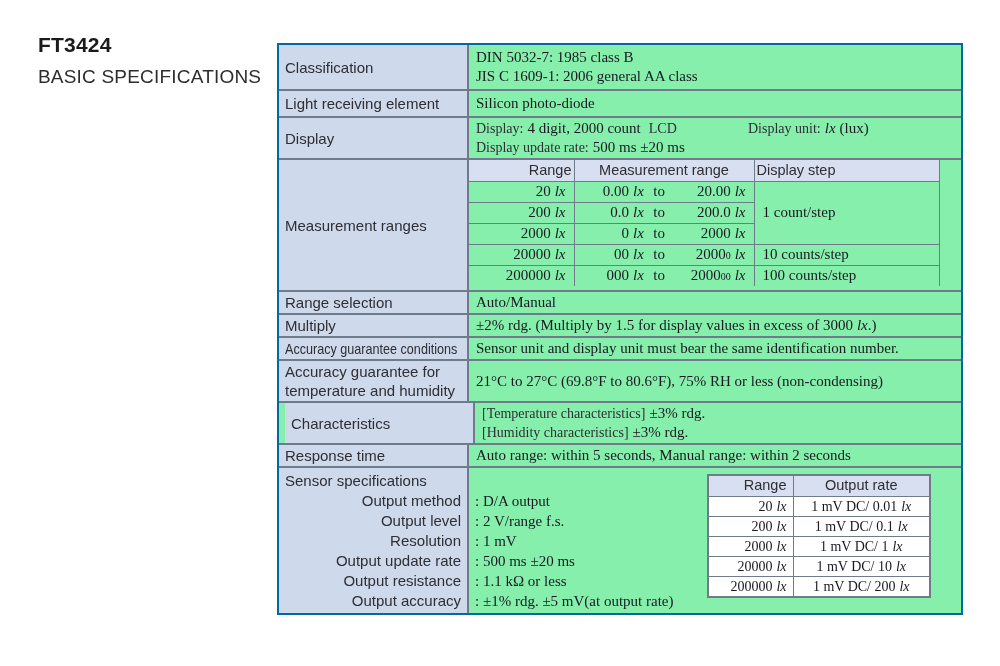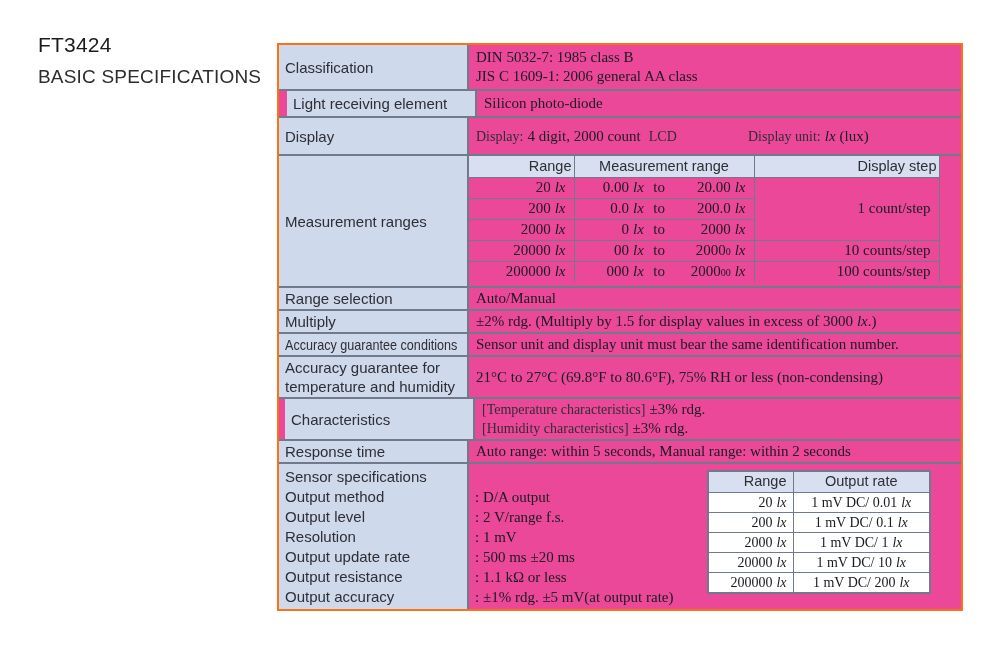--- a/index.html
+++ b/index.html
@@ -2,42 +2,42 @@
 <html><head>
 <meta charset="utf-8">
 <style>
   * { margin:0; padding:0; box-sizing:border-box; }
   html,body { background:#ffffff; }
   body { font-family:"Liberation Sans", sans-serif; }
   .canvas { position:relative; width:1000px; height:666px; background:#ffffff; overflow:hidden; }
 
   
   .title-block { position:absolute; left:38px; top:33px; }
-  .product-code { font-size:21px; font-weight:normal; color:#1b1b1b; letter-spacing:0.2px; }
+  .product-code { font-size:21px; font-weight:bold; color:#1b1b1b; letter-spacing:0.2px; }
   .subtitle { font-size:19px; font-weight:normal; color:#2d2d2d; margin-top:9px; letter-spacing:0.2px; }
 
   
-  .spec-table { position:absolute; left:277px; top:43px; width:686px; border:2px solid #f97316; background:#ec4899; }
+  .spec-table { position:absolute; left:277px; top:43px; width:686px; border:2px solid #0369a1; background:#86efac; }
   .row { display:flex; }
   .row + .row { border-top:2px solid #6f7a8b; }
   .cell-label {
     width:190px; flex:0 0 190px; background:#cfd9ec; border-right:2px solid #6f7a8b;
     display:flex; flex-direction:column; justify-content:center;
     padding:1px 6px; font-size:15px; color:#2e2e34; line-height:19px;
   }
   .cell-value {
     flex:1 1 auto; display:flex; flex-direction:column; justify-content:center;
     padding:1px 7px; font-family:"Liberation Serif", serif; font-size:15px; color:#191921; line-height:19px;
   }
   .sans { font-family:Liberation Serif, serif; font-size:14px; color:#2e2e34; }
   .lx { font-family:"Liberation Serif", serif; font-style:italic; }
   .ml4 { margin-left:4px; } .ml8 { margin-left:8px; }
 
   .h-classification { min-height:44px; }
-  .h-light          { min-height:27px;padding-left:8px; }
+  .h-light          { min-height:27px; }
   .h-display        { min-height:38px; }
   .h-measurement    { min-height:132px; }
   .h-small          { min-height:21px; }
   .h-acctemp        { min-height:41px; }
   .h-chars          { min-height:40px;padding-left:6px; }
   .h-output         { min-height:144px; }
 
   .condensed { white-space:nowrap; transform:scaleX(0.84); transform-origin:left center; }
   .nowrap { white-space:nowrap; }
 
@@ -48,33 +48,33 @@
   .cell-value.measure { padding:0; justify-content:flex-start; }
   table.mtable { border-collapse:collapse; table-layout:fixed; width:452px; }
   table.mtable th, table.mtable td { border:1px solid #6f7a8b; height:21px; padding:0 8px; }
   table.mtable th {
     background:#d7dff1; font-family:"Liberation Sans", sans-serif; font-weight:normal;
     font-size:14.5px; color:#2e2e34; text-align:center; border-top:none; padding:0 2px;
   }
   table.mtable td { font-family:"Liberation Serif", serif; font-size:15px; color:#191921; }
   table.mtable .c-range { width:105px; text-align:right; }
   table.mtable .c-mrange { width:180px; }
-  table.mtable .c-step { width:185px; text-align:right; }
+  table.mtable .c-step { width:185px; text-align:left; }
   table.mtable tr > *:first-child { border-left:none; }
   table.mtable tr:last-child td { border-bottom:none; }
   .mr-line { display:flex; align-items:center; justify-content:flex-end; }
   .mr-from { width:64px; text-align:right; white-space:nowrap; }
   .mr-word { width:32px; text-align:center; }
   .mr-to { width:74px; text-align:right; white-space:nowrap; }
   .sm0 { font-size:10px; }
 
   
   .cell-label.output-label { justify-content:flex-start; padding:3px 6px 2px 6px; }
   .out-heading { text-align:left; line-height:20px; }
-  .out-sub { text-align:left; line-height:20px; white-space:nowrap; }
+  .out-sub { text-align:right; line-height:20px; white-space:nowrap; }
   .cell-value.output-value { position:relative; justify-content:flex-start; padding:3px 6px 2px 6px; }
   .out-spacer { height:20px; }
   .out-val { line-height:20px; white-space:nowrap; }
 
   table.otable {
     position:absolute; top:6px; right:30px; border-collapse:collapse; table-layout:fixed;
     width:222px; border:2px solid #6f7a8b; background:#fff;
   }
   table.otable th, table.otable td { border:1px solid #6f7a8b; padding:0 6px; }
   table.otable th {
@@ -119,20 +119,23 @@
     <div class="row h-display">
       <div class="cell-label">
         <div>Display</div>
       </div>
       <div class="cell-value">
         <div class="display-line">
           <span class="sans">Display:</span><span class="ml4">4 digit, 2000 count</span><span class="sans ml8">LCD</span>
           <span class="display-unit">
             <span class="sans">Display unit:</span><span class="lx ml4">lx</span><span class="ml4">(lux)</span>
           </span>
+        </div>
+        <div class="display-line">
+          <span class="sans">Display update rate:</span><span class="ml4">500 ms ±20 ms</span>
         </div>
       </div>
     </div>
 
     <div class="row h-measurement">
       <div class="cell-label">
         <div>Measurement ranges</div>
       </div>
       <div class="cell-value measure">
         <table class="mtable">

